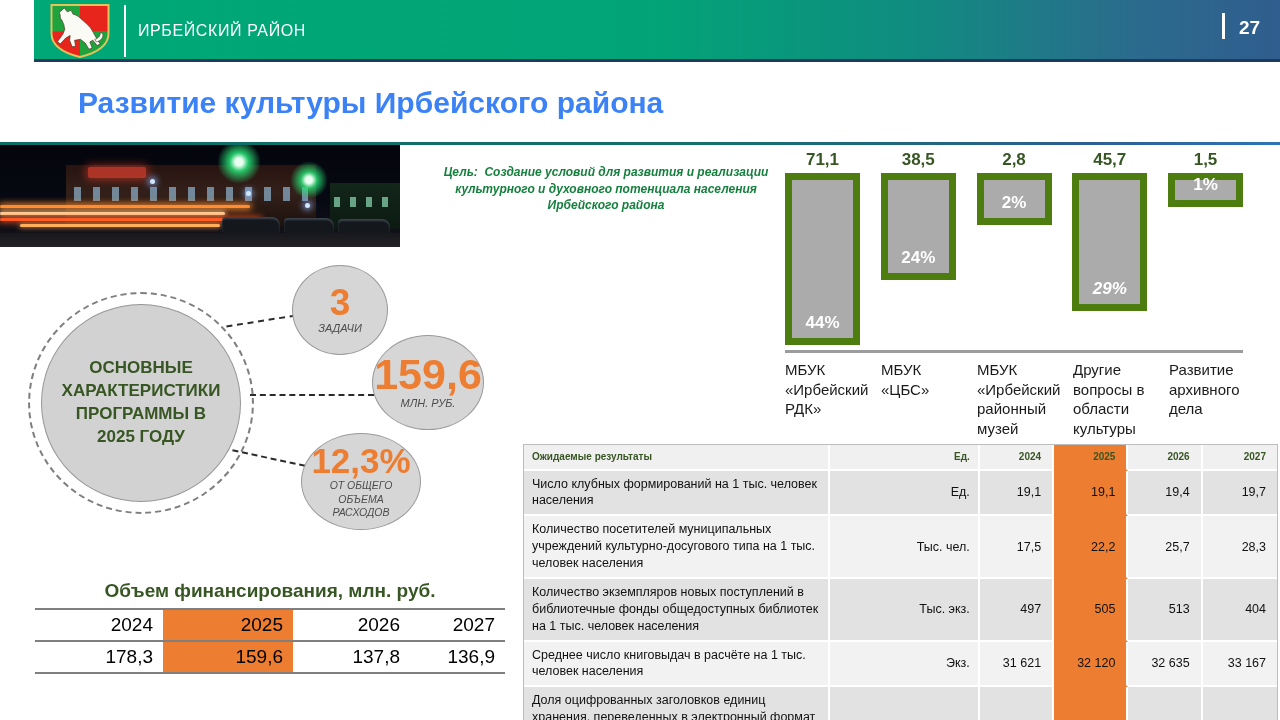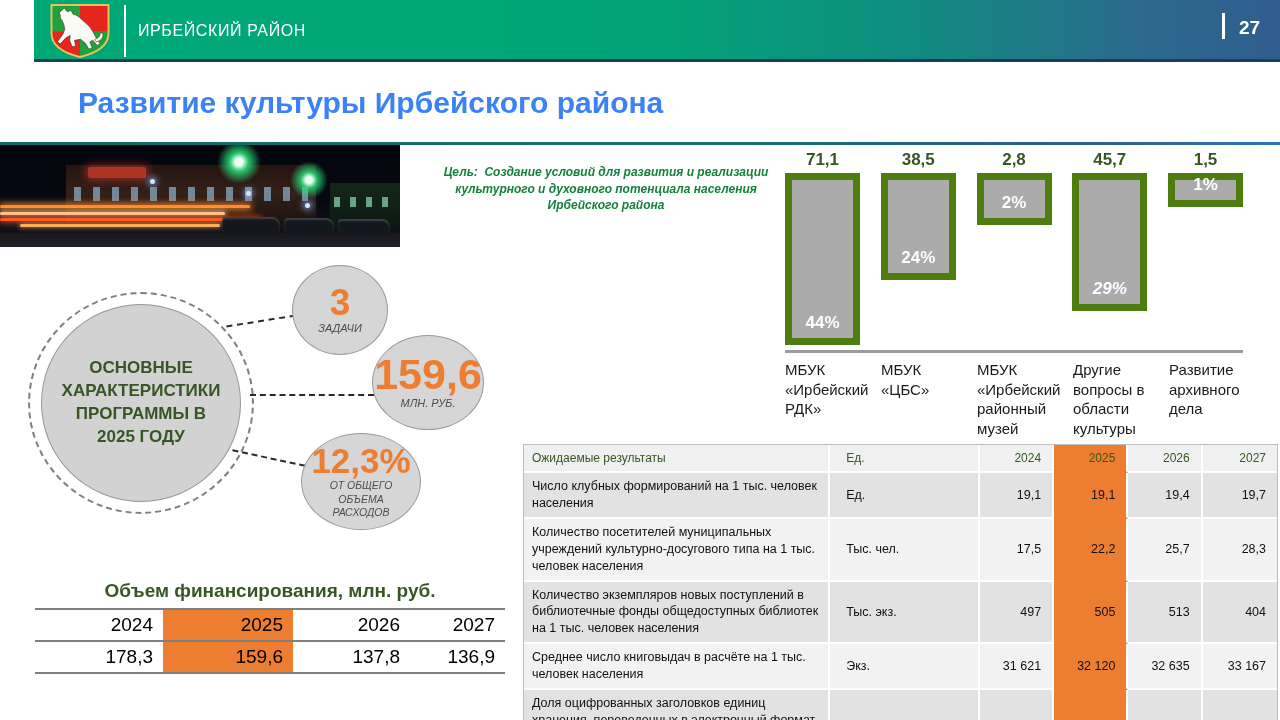--- a/index.html
+++ b/index.html
@@ -98,23 +98,23 @@
   .fin-line { position:relative; z-index:2; height:2px; background:#7f7f7f; }
 
   
   .results { position:absolute; left:523px; top:444px; width:755px; border:1px solid #bdbdbd; }
   .results table { border-collapse:separate; border-spacing:0; width:100%; table-layout:fixed; }
   .results td { border-right:2px solid #fff; border-bottom:2px solid #fff; vertical-align:middle;
     font-size:12.5px; color:#111; padding:5px 8px; }
   .results tr td:last-child { border-right:none; }
   .results tr:last-child td { border-bottom:none; }
   .results .c-name { width:305px; text-align:left; line-height:1.35; }
-  .results .c-unit { width:149px; text-align:left;padding-left:16px; }
+  .results .c-unit { width:149px; text-align:right;padding-left:16px; }
   .results .c-y { width:74px; text-align:right; padding-right:11px; }
-  .results tr.hdr td { background:#f0f0f0; color:#375623; font-weight:normal; font-size:12px; }
+  .results tr.hdr td { background:#f0f0f0; color:#375623; font-weight:bold; font-size:10px; }
   .results tr.r-odd td { background:#e2e2e2; }
   .results tr.r-even td { background:#f2f2f2; }
   .results td.hl { background:#ED7D31 !important; border-bottom-color:#ED7D31; }
   .results tr.hdr td.hl { color:#375623; }
 </style>
 </head>
 <body>
 
 <div class="header">
   <div class="logo-box">

